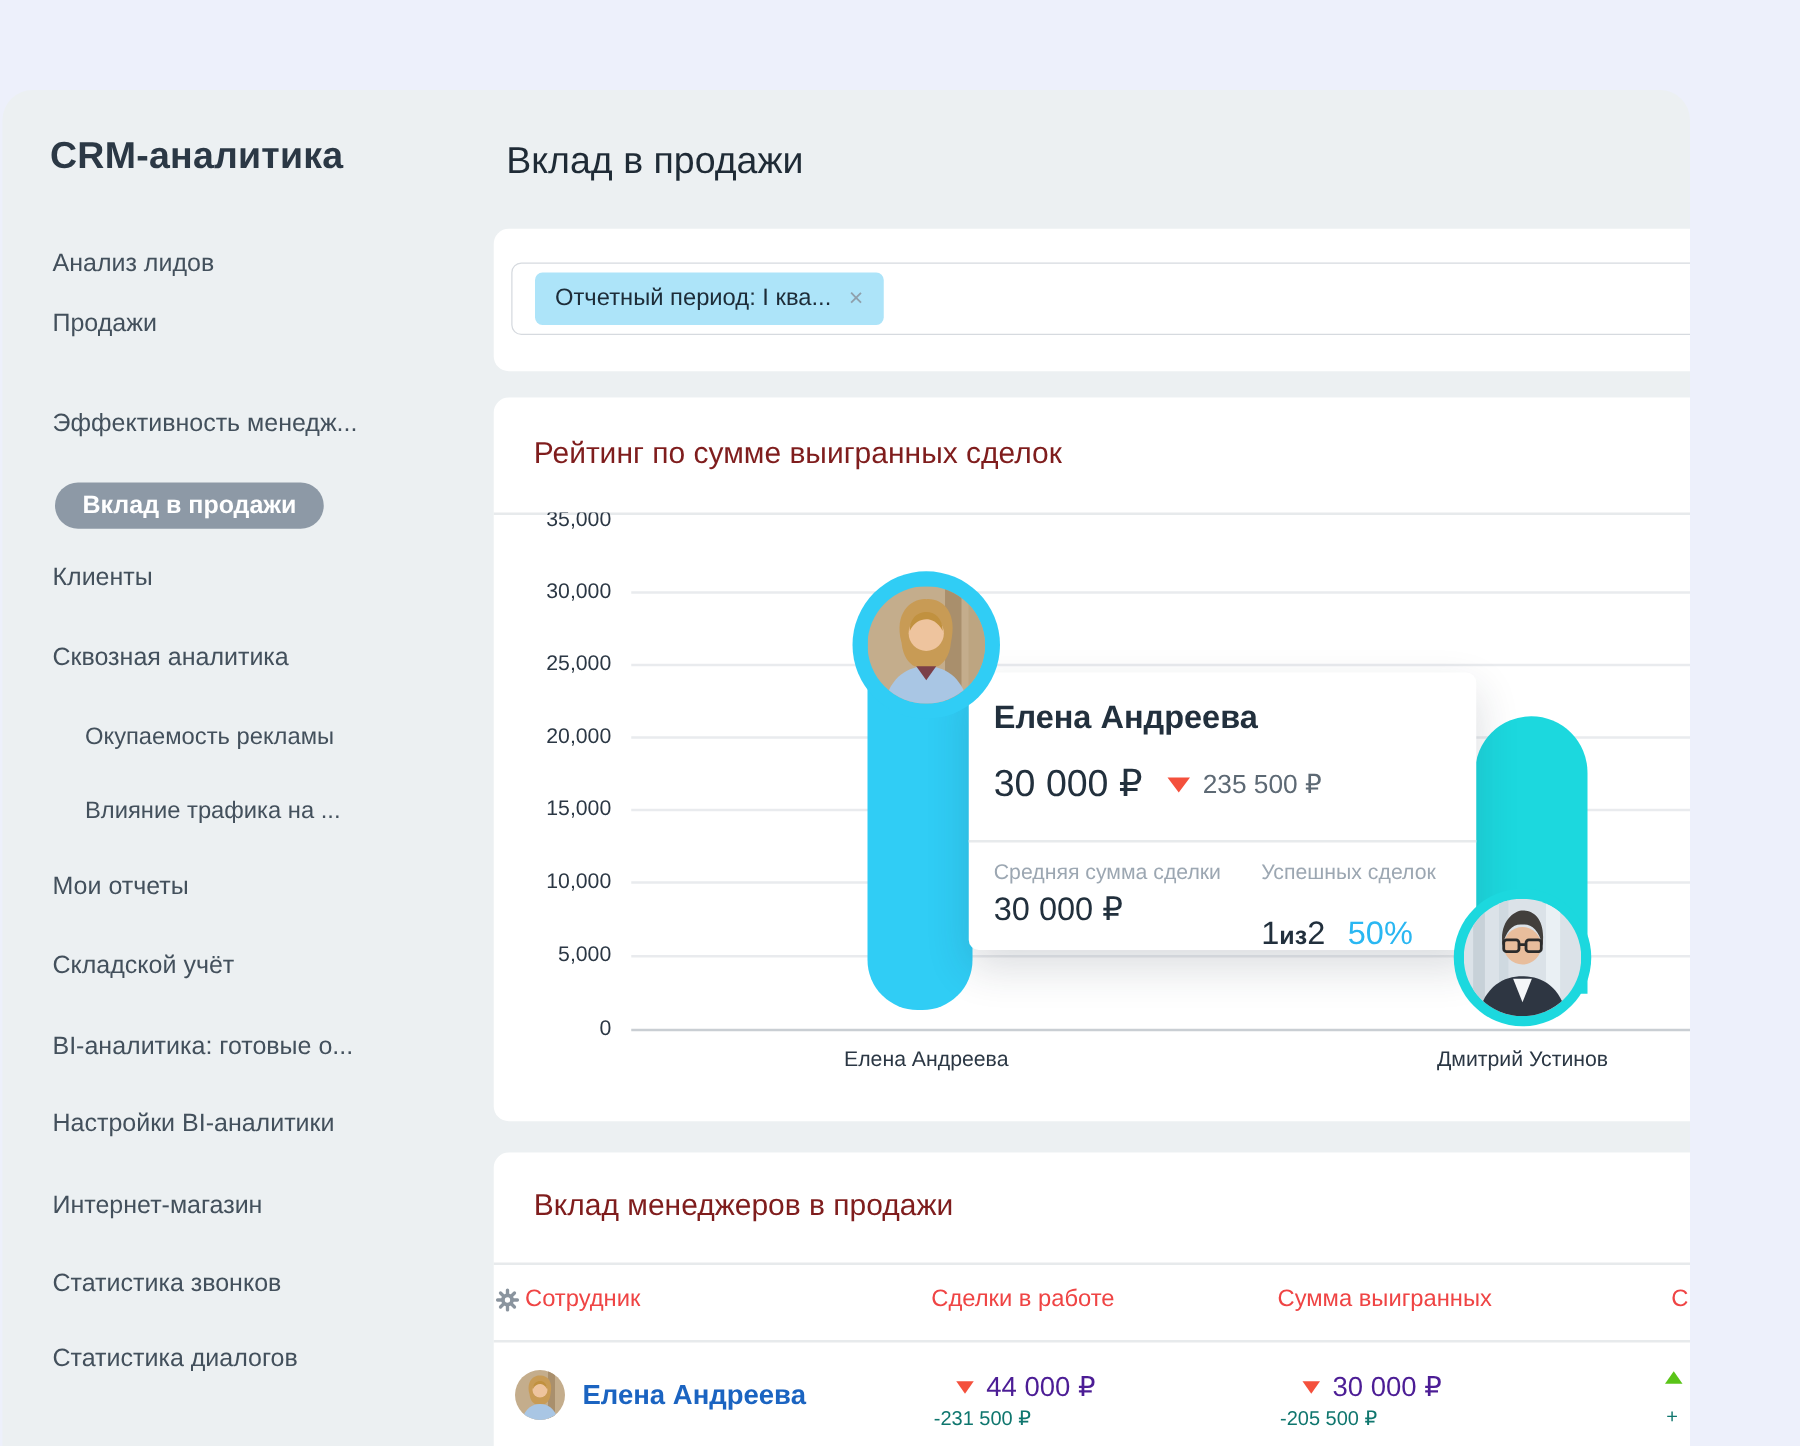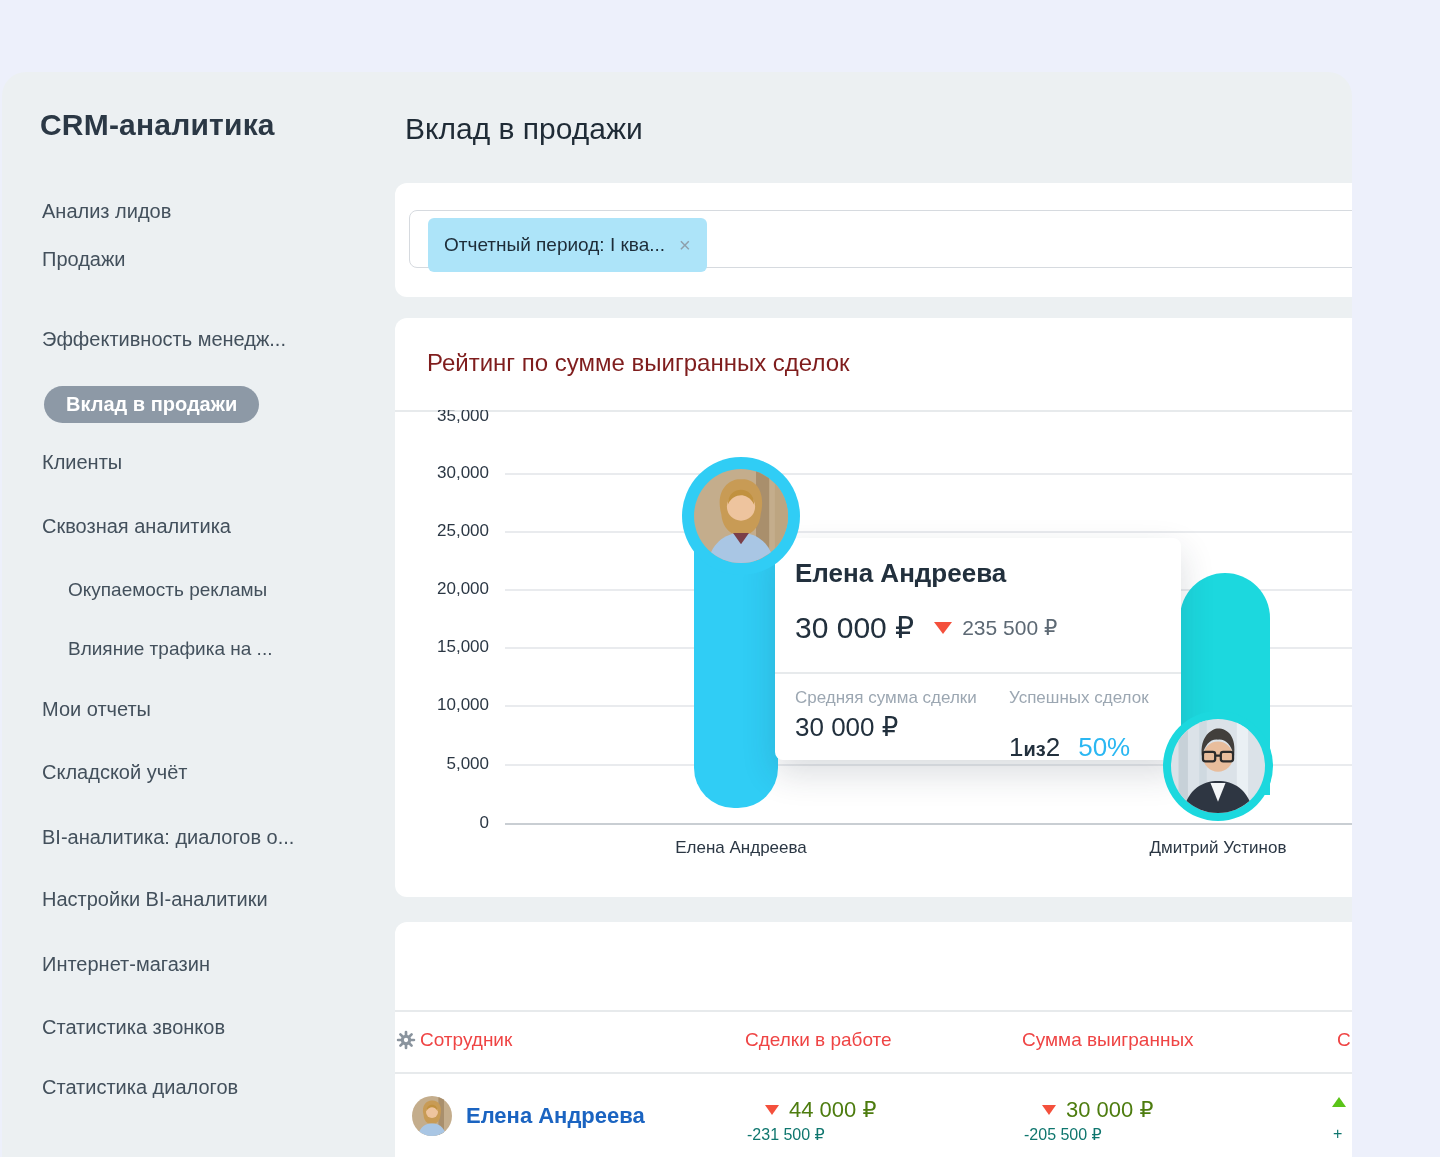--- a/index.html
+++ b/index.html
@@ -24,21 +24,21 @@
 
   
   .card { position:absolute; left:393px; width:1000px; background:#ffffff; border-radius:12px; }
   .card.filter-card { top:111px; height:114px; }
   .card.chart-card  { top:246px; height:579px; }
   .card.table-card  { top:850px; height:307px; border-radius:12px 12px 0 0; }
 
   
   .filter-input { position:absolute; left:14px; top:27px; right:10px; height:58px; background:#fff;
     border:1.5px solid #d6dadf; border-radius:8px; }
-  .filter-chip { position:absolute; left:18px; top:7px; height:54px; background:#ade4f9; border-radius:6px;
+  .filter-chip { position:absolute; left:18px; top:7px; height:42px; background:#ade4f9; border-radius:6px;
     display:flex; align-items:center; padding:0 16px; font-size:19px; color:#1d2c38; cursor:pointer; }
   .chip-close { margin-left:14px; color:#8fa0ac; font-size:20px; line-height:1; cursor:pointer; }
 
   .card-title { position:absolute; left:32px; font-size:24px; font-weight:500; color:#7f1d1d; white-space:nowrap; }
   .card-divider { position:absolute; left:0; right:0; height:1.5px; background:#e7eaec; }
 
   
   .plot-clip { position:absolute; left:0; right:0; top:92px; bottom:0; overflow:hidden; }
   .y-tick { position:absolute; left:0; width:94px; text-align:right; font-size:17px; color:#2b3744; }
   .gridline { position:absolute; left:110px; right:0; height:1.5px; background:#e9ebee; }
@@ -75,42 +75,42 @@
   .tt-of { font-size:20px; font-weight:700;margin-top:26px; }
   .tt-pct { color:#2ab7f2; margin-left:18px; }
 
   
   .th { position:absolute; top:107px; font-size:19px; color:#ef4444; white-space:nowrap; }
   .gear { position:absolute; left:1px; top:108px; width:20px; height:20px; cursor:pointer; }
   .row-avatar { position:absolute; left:17px; top:174px; width:40px; height:40px; border-radius:50%; overflow:hidden; }
   .row-avatar svg { display:block; width:100%; height:100%; }
   .row-name { position:absolute; left:71px; top:181px; font-size:22px; font-weight:700; color:#1b64c1; cursor:pointer; white-space:nowrap; }
   .cell-main { position:absolute; top:175px; display:flex; align-items:center; gap:10px;
-    font-size:22px; color:#4d7c0f; white-space:nowrap; }
+    font-size:22px; color:#4c1d95; white-space:nowrap; }
   .cell-sub { position:absolute; top:203px; font-size:16px; color:#0f766e; white-space:nowrap; }
 </style>
 </head>
 <body>
 
 <div class="stage">
   <div class="app-panel">
 
     <div class="app-title">CRM-аналитика</div>
     <nav>
       <div class="side-item" style="top:128px">Анализ лидов</div>
       <div class="side-item" style="top:176px">Продажи</div>
       <div class="side-item" style="top:256px">Эффективность менедж...</div>
       <div class="side-pill" style="top:314px">Вклад в продажи</div>
       <div class="side-item" style="top:379px">Клиенты</div>
       <div class="side-item" style="top:443px">Сквозная аналитика</div>
       <div class="side-item indent" style="top:507px">Окупаемость рекламы</div>
       <div class="side-item indent" style="top:566px">Влияние трафика на ...</div>
       <div class="side-item" style="top:626px">Мои отчеты</div>
       <div class="side-item" style="top:689px">Складской учёт</div>
-      <div class="side-item" style="top:754px">BI-аналитика: диалогов о...</div>
+      <div class="side-item" style="top:754px">BI-аналитика: готовые о...</div>
       <div class="side-item" style="top:816px">Настройки BI-аналитики</div>
       <div class="side-item" style="top:881px">Интернет-магазин</div>
       <div class="side-item" style="top:944px">Статистика звонков</div>
       <div class="side-item" style="top:1004px">Статистика диалогов</div>
     </nav>
 
     <div class="page-title">Вклад в продажи</div>
 
     <section class="card filter-card">
       <div class="filter-input">
@@ -199,20 +199,21 @@
             </svg>
           </div>
         </div>
 
         <div class="x-label" style="left:196px">Елена Андреева</div>
         <div class="x-label" style="left:673px">Дмитрий Устинов</div>
       </div>
     </section>
 
     <section class="card table-card">
+      <div class="card-title" style="top:29px">Вклад менеджеров в продажи</div>
       <div class="card-divider" style="top:88px"></div>
 
       <div class="gear">
         <svg viewBox="0 0 24 24" xmlns="http://www.w3.org/2000/svg">
           <g stroke="#8a949e" stroke-width="3.2" stroke-linecap="round">
             <line x1="12" y1="2.5" x2="12" y2="7"></line>
               <line x1="12" y1="17" x2="12" y2="21.5"></line>
             <line x1="2.5" y1="12" x2="7" y2="12"></line>
               <line x1="17" y1="12" x2="21.5" y2="12"></line>
             <line x1="5.3" y1="5.3" x2="8.4" y2="8.4"></line>

